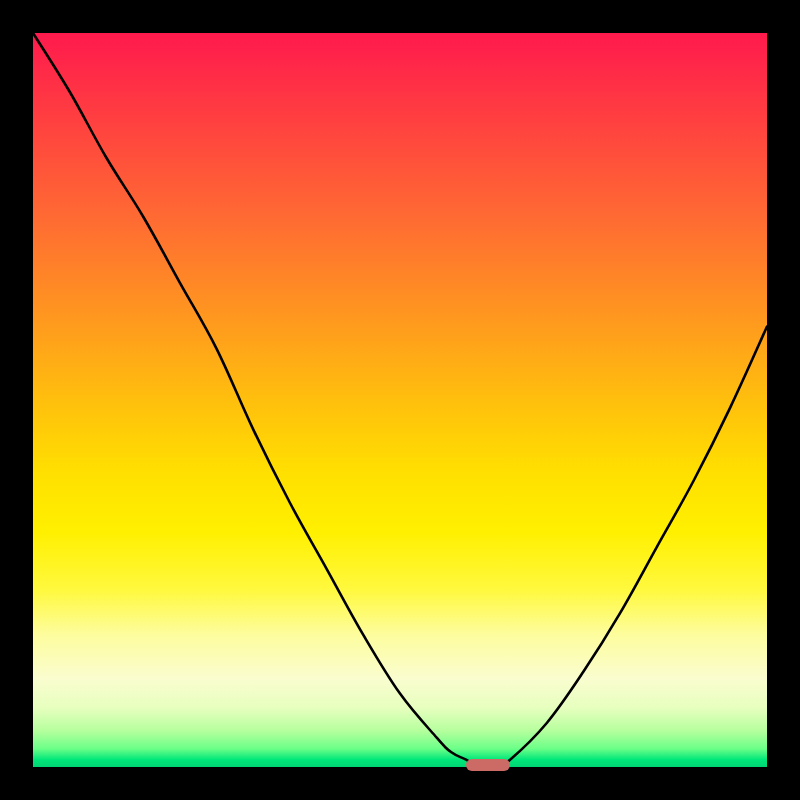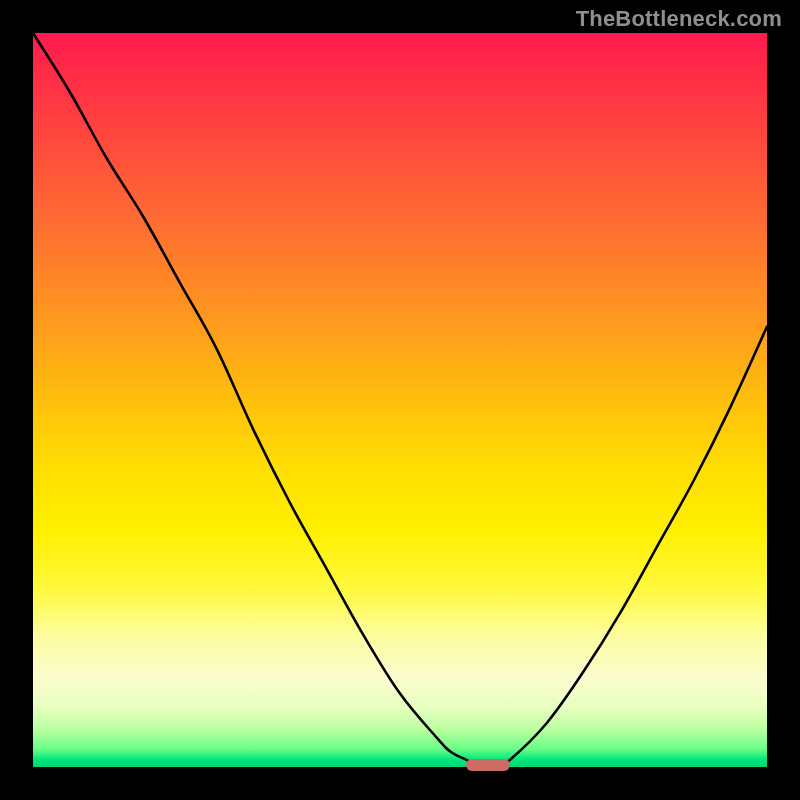--- a/index.html
+++ b/index.html
@@ -68,14 +68,13 @@
 <div class="frame">
 
   <div class="plot-bg"></div>
 
   <svg class="curve-svg" viewBox="0 0 734 734" preserveAspectRatio="none">
     <path id="curve-path" d="M 0.00 0.00 C 6.61 10.57, 23.49 36.26, 36.70 58.72 C 49.91 81.18, 60.19 102.32, 73.40 124.78 C 86.61 147.24, 96.89 161.04, 110.10 183.50 C 123.31 205.96, 133.59 225.78, 146.80 249.56 C 160.01 273.34, 170.29 289.20, 183.50 315.62 C 196.71 342.04, 206.99 368.61, 220.20 396.36 C 233.41 424.11, 243.69 444.66, 256.90 469.76 C 270.11 494.86, 280.39 512.04, 293.60 535.82 C 306.81 559.60, 317.09 579.42, 330.30 601.88 C 343.51 624.34, 353.79 642.10, 367.00 660.60 C 380.21 679.10, 394.45 694.07, 403.70 704.64 C 412.95 715.21, 413.10 715.36, 418.38 719.32 C 423.66 723.28, 427.78 724.02, 433.06 726.66 C 438.34 729.30, 442.46 732.68, 447.74 734.00 C 453.02 735.32, 457.14 735.32, 462.42 734.00 C 467.70 732.68, 467.85 734.59, 477.10 726.66 C 486.35 718.73, 500.59 705.81, 513.80 689.96 C 527.01 674.11, 537.29 658.40, 550.50 638.58 C 563.71 618.76, 573.99 602.32, 587.20 579.86 C 600.41 557.40, 610.69 537.58, 623.90 513.80 C 637.11 490.02, 647.39 472.84, 660.60 447.74 C 673.81 422.64, 684.09 402.09, 697.30 374.34 C 710.51 346.59, 727.39 308.13, 734.00 293.60" fill="none" stroke="#000000" stroke-width="2.6" stroke-linecap="round" stroke-linejoin="round"></path>
   </svg>
 
   <div id="min-marker" class="marker" style="left: 466.06px; width: 44.04px; top: 758.798px; height: 12px; background: rgb(204, 107, 102);"></div>
 
-  <div class="watermark">TheBottleneck.com</div>
 </div>
 
 </body></html>

